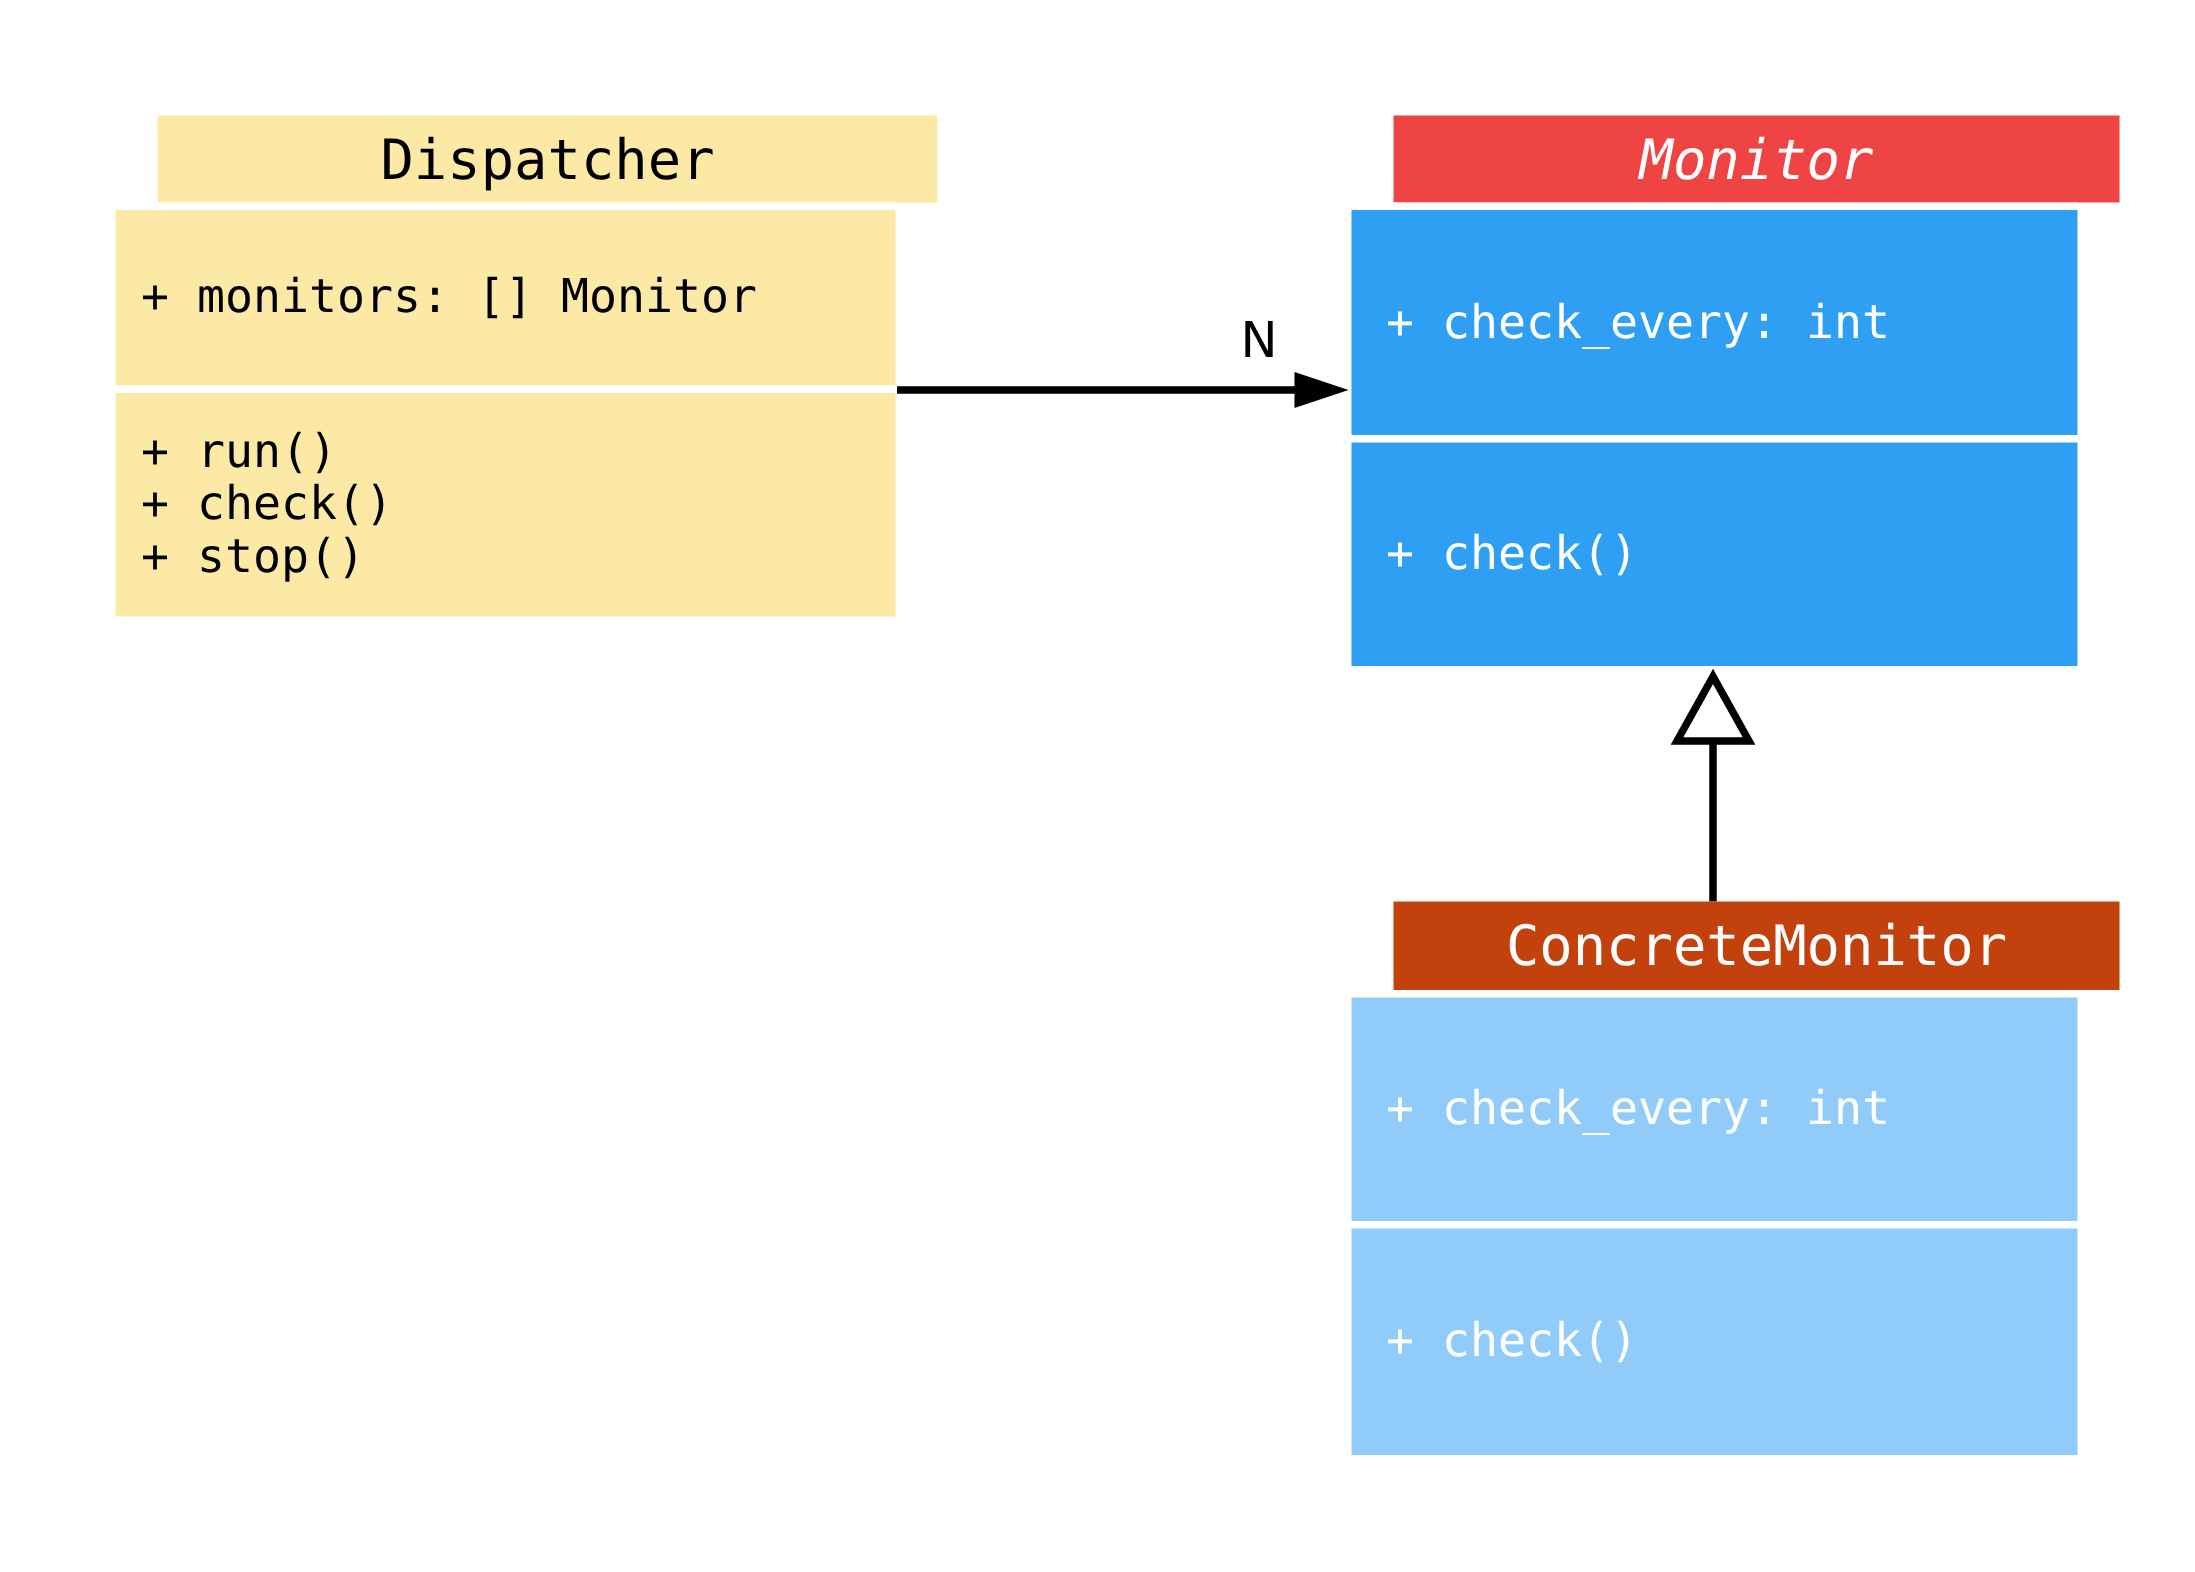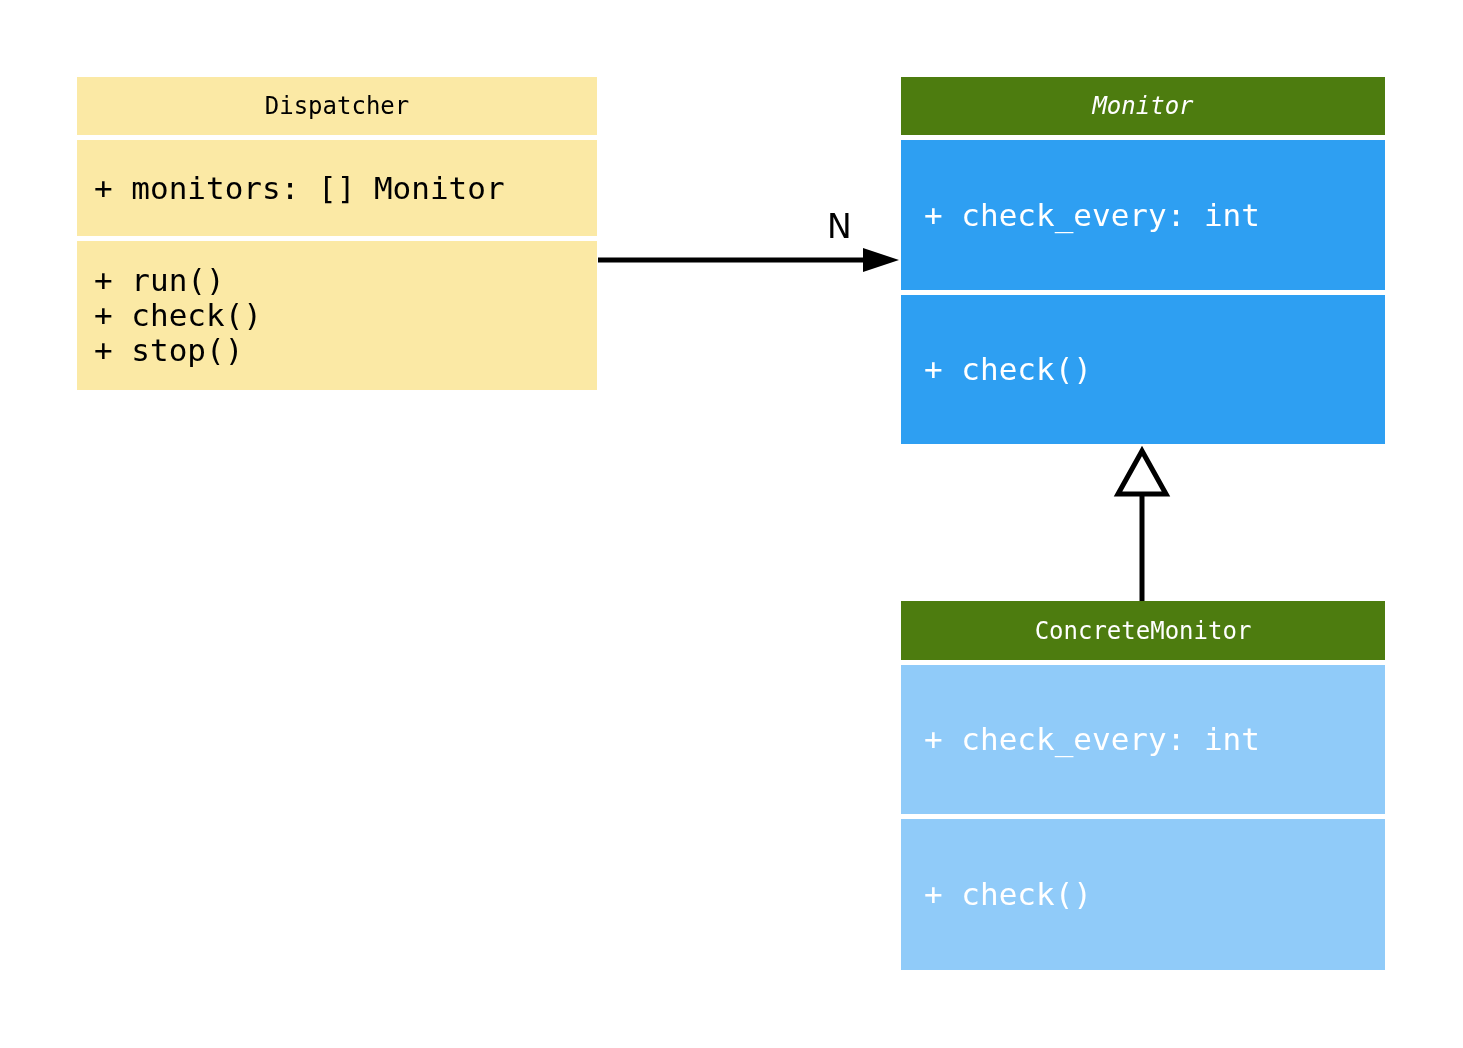--- a/index.html
+++ b/index.html
@@ -16,35 +16,36 @@
     position: absolute; left: 0; top: 0; width: 1463px; height: 1048px;
     pointer-events: none;
   }
   .class-box { position: absolute; }
   .sec {
     width: 100%;
     display: flex; flex-direction: column; justify-content: center;
   }
   .sec.title {
     align-items: center;
-    font-size: 24px;
+    font-size: 37px;
     letter-spacing: 0px;
+    margin-left: 28px;
   }
   .sec.title.italic { font-style: italic; }
   .sec .line {
     font-size: 31px;
     line-height: 35px;
     white-space: pre;
   }
   .gap { width: 100%; height: 5px; background: #ffffff; }
 
   
   .box-dispatcher { left: 77px; top: 77px; width: 520px; }
   .box-dispatcher .title   { height: 58px; }
-  .box-dispatcher .attrs   { height: 96px; padding-left: 17px; }
+  .box-dispatcher .attrs   { height: 117px; padding-left: 17px; }
   .box-dispatcher .methods { height: 149px; padding-left: 17px; }
 
   
   .box-monitor { left: 901px; top: 77px; width: 484px; }
   .box-monitor .title   { height: 58px; }
   .box-monitor .attrs   { height: 150px; padding-left: 23px; }
   .box-monitor .methods { height: 149px; padding-left: 23px; }
 
   
   .box-concrete { left: 901px; top: 601px; width: 484px; }
@@ -86,33 +87,33 @@
     </div>
     <div class="gap"></div>
     <div class="sec methods" style="background-color: rgb(251, 233, 165);">
       <div class="line">+ run()</div>
       <div class="line">+ check()</div>
       <div class="line">+ stop()</div>
     </div>
   </div>
 
   <div class="class-box box-monitor" style="color: rgb(255, 255, 255);">
-    <div class="sec title italic" style="background-color: #4d7c0f;">Monitor</div>
+    <div class="sec title italic" style="background-color: #ef4444;">Monitor</div>
     <div class="gap"></div>
     <div class="sec attrs" style="background-color: rgb(46, 159, 242);">
       <div class="line">+ check_every: int</div>
     </div>
     <div class="gap"></div>
     <div class="sec methods" style="background-color: rgb(46, 159, 242);">
       <div class="line">+ check()</div>
     </div>
   </div>
 
   <div class="class-box box-concrete" style="color: rgb(255, 255, 255);">
-    <div class="sec title" style="background-color: #4d7c0f;">ConcreteMonitor</div>
+    <div class="sec title" style="background-color: #c2410c;">ConcreteMonitor</div>
     <div class="gap"></div>
     <div class="sec attrs" style="background-color: rgb(144, 203, 249);">
       <div class="line">+ check_every: int</div>
     </div>
     <div class="gap"></div>
     <div class="sec methods" style="background-color: rgb(144, 203, 249);">
       <div class="line">+ check()</div>
     </div>
   </div>
 

